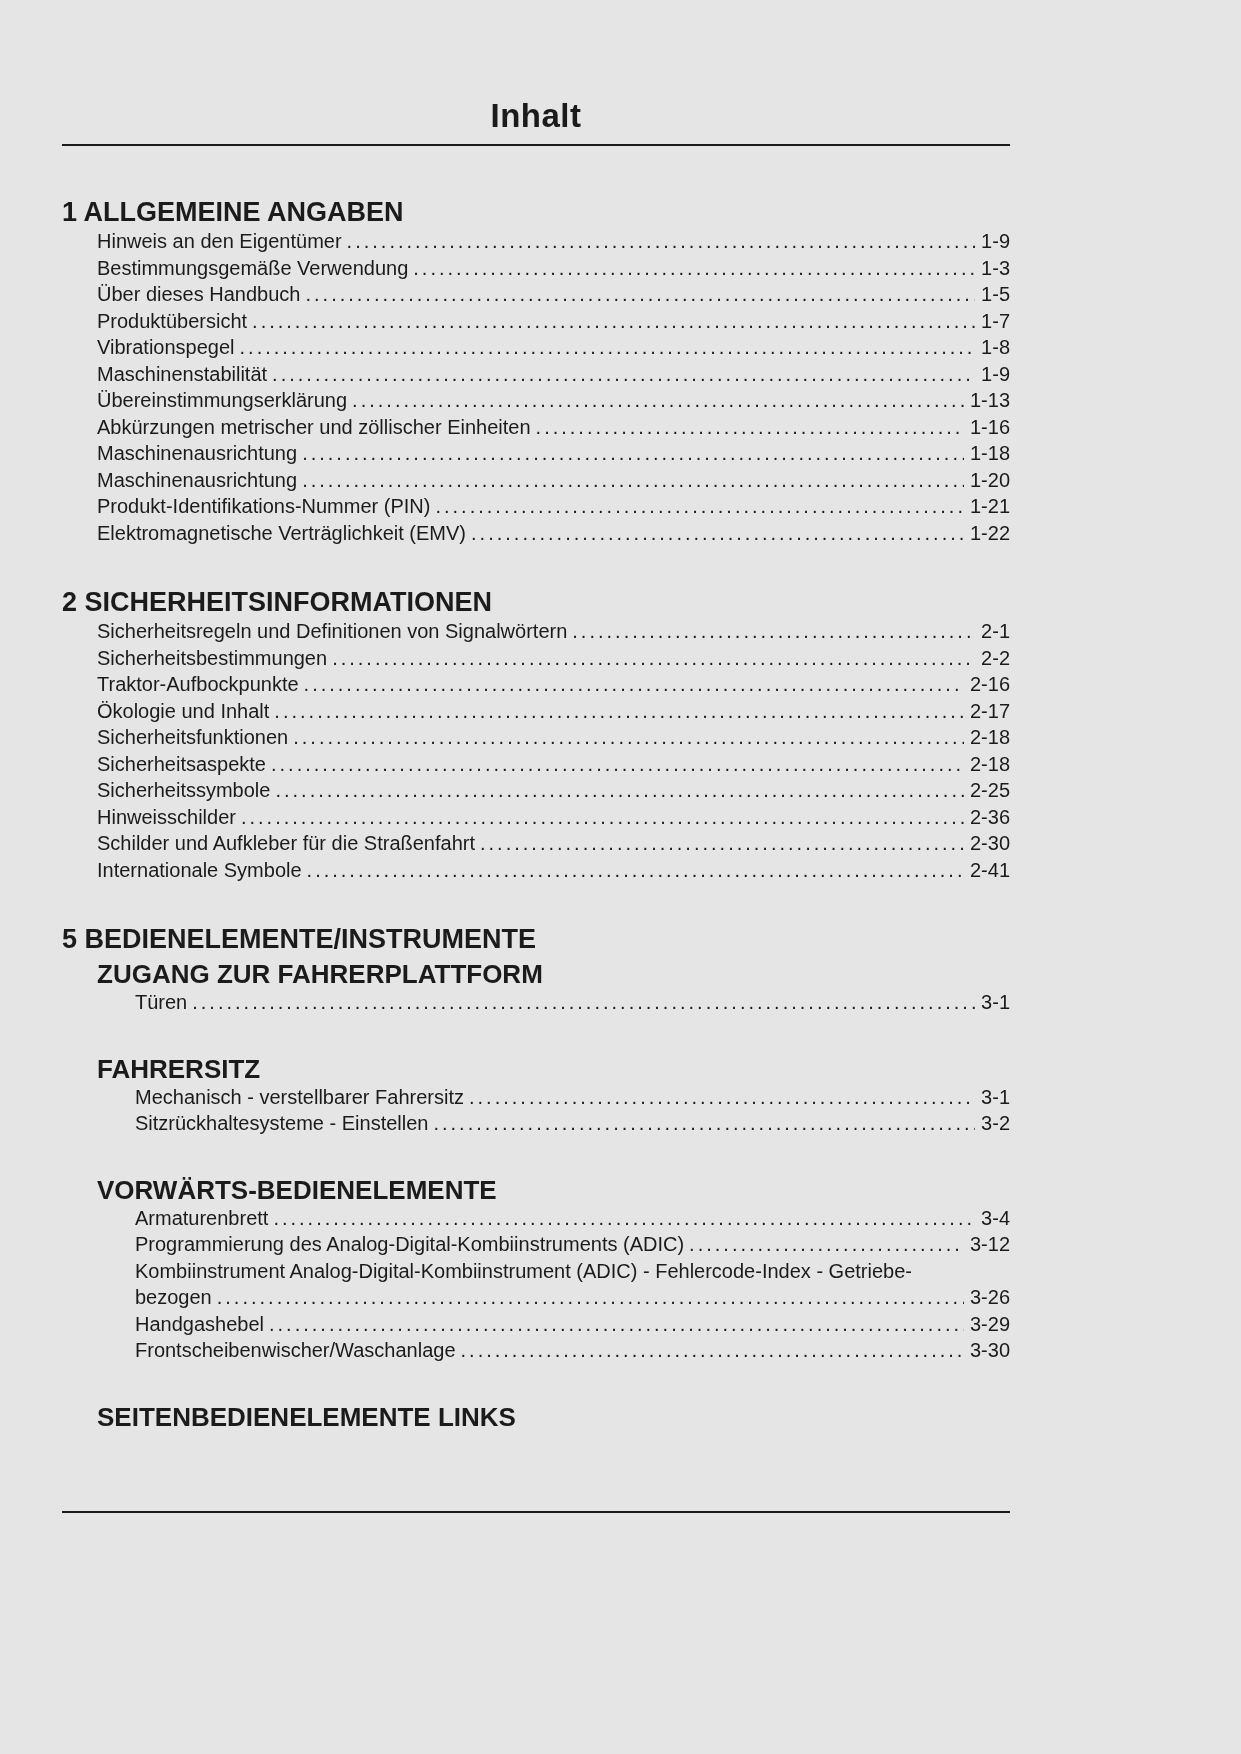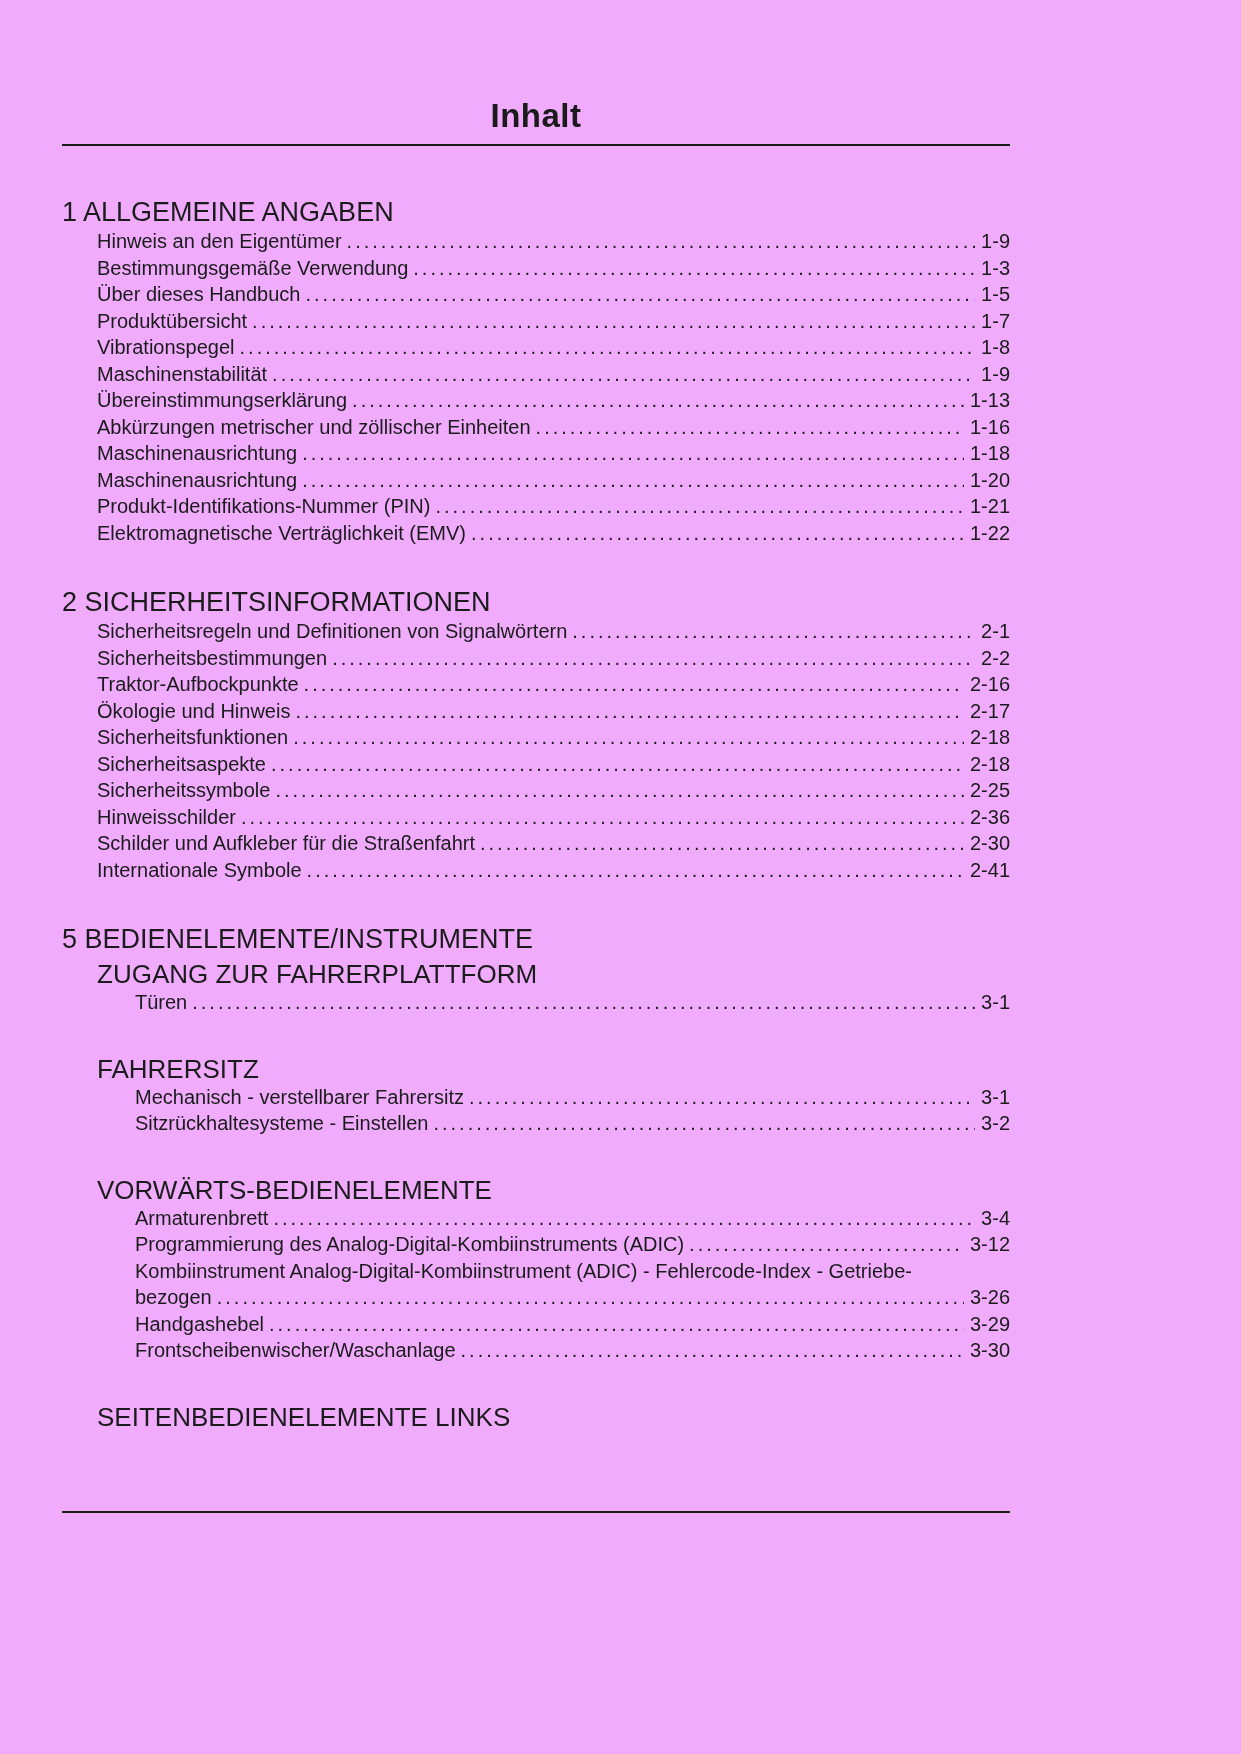--- a/index.html
+++ b/index.html
@@ -10,21 +10,21 @@
     background: #ffffff;
     font-family: "Liberation Sans", sans-serif;
     color: #1b1b1b;
   }
   .page {
     position: relative;
     width: 1241px;
     height: 1754px;
     padding: 98px 231px 0 62px;
     overflow: hidden;
-    background: #f0abfc;
+    background: #e5e5e5;
   }
   .title {
     margin: 0 0 10px 0;
     font-size: 33px;
     line-height: 36px;
     font-weight: bold;
     text-align: center;
     letter-spacing: 0.5px;
   }
   .rule {
@@ -33,21 +33,21 @@
     border-top: 2px solid #1b1b1b;
   }
   .bottom-rule {
     position: absolute;
     left: 62px;
     right: 231px;
     top: 1511px;
   }
   #toc { display: block; }
   .heading {
-    font-weight: 400;
+    font-weight: 700;
     white-space: nowrap;
   }
   .heading.chapter {
     font-size: 27px;
     line-height: 32px;
     margin: 40px 0 0 0;
   }
   #toc .heading.chapter:first-child { margin-top: 50px; }
   .heading.subsection {
     font-size: 26px;
@@ -158,21 +158,21 @@
         <span class="toc-label">Sicherheitsbestimmungen</span>
         <span class="toc-dots"></span>
         <span class="toc-page">2-2</span>
       </div>
       <div class="toc-row lvl1">
         <span class="toc-label">Traktor-Aufbockpunkte</span>
         <span class="toc-dots"></span>
         <span class="toc-page">2-16</span>
       </div>
       <div class="toc-row lvl1">
-        <span class="toc-label">Ökologie und Hinweis</span>
+        <span class="toc-label">Ökologie und Inhalt</span>
         <span class="toc-dots"></span>
         <span class="toc-page">2-17</span>
       </div>
       <div class="toc-row lvl1">
         <span class="toc-label">Sicherheitsfunktionen</span>
         <span class="toc-dots"></span>
         <span class="toc-page">2-18</span>
       </div>
       <div class="toc-row lvl1">
         <span class="toc-label">Sicherheitsaspekte</span>

